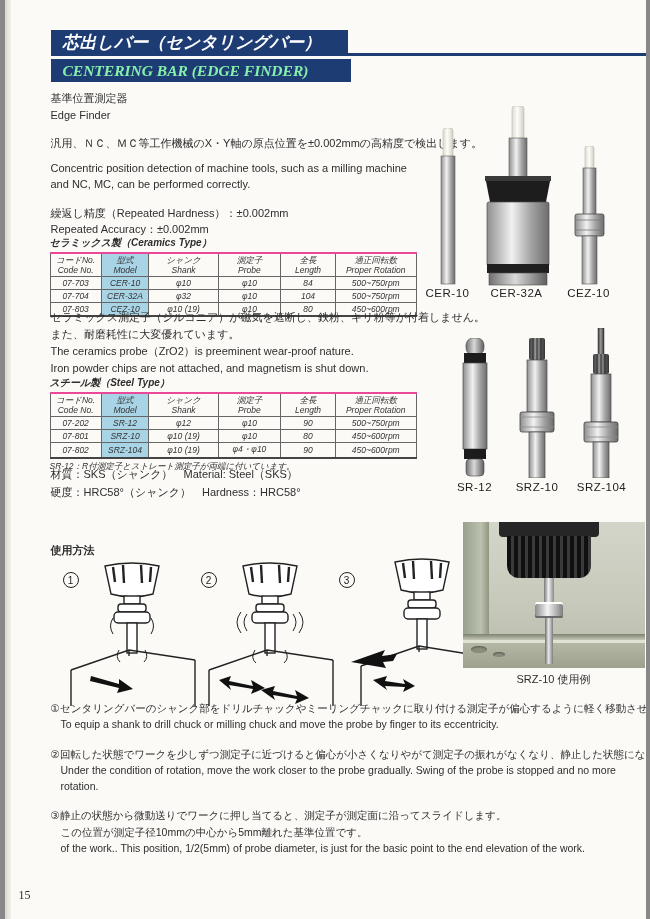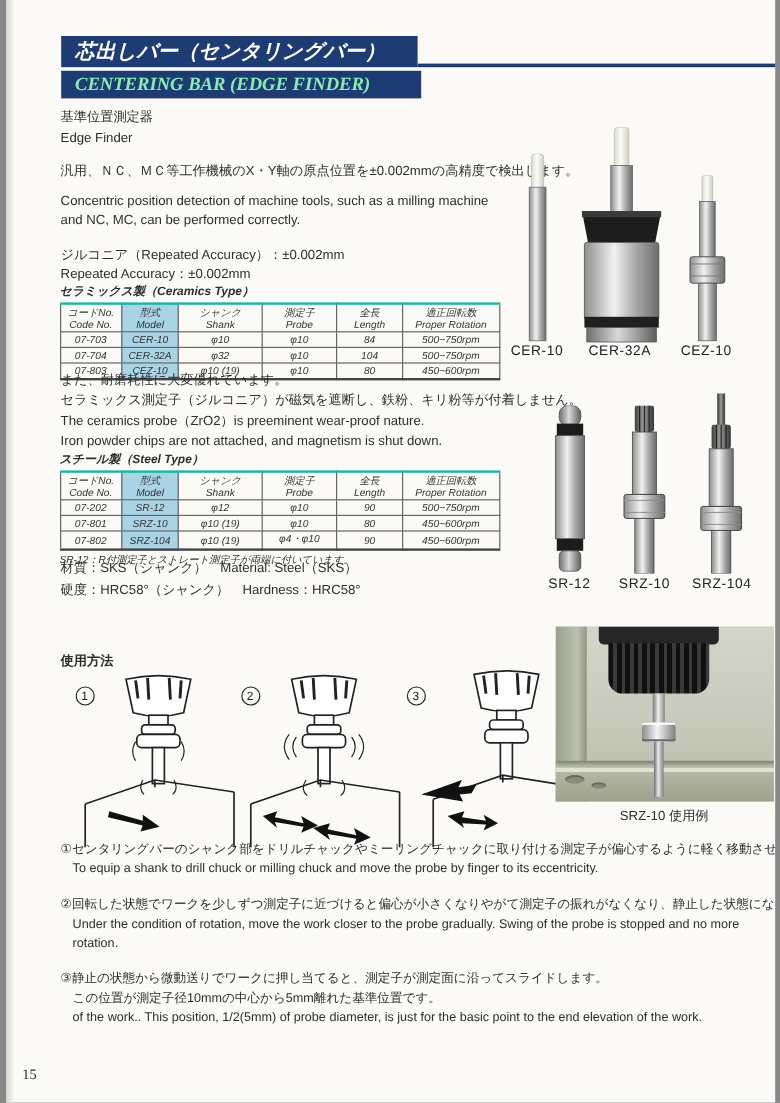--- a/index.html
+++ b/index.html
@@ -22,21 +22,21 @@
     color:#86efac;font-family:"Liberation Serif","DejaVu Serif",serif;font-weight:bold;font-style:italic;font-size:15.5px;line-height:23px;padding-left:12px;white-space:nowrap;overflow:hidden;}
   
   .intro{position:absolute;left:46px;top:90px;width:420px;font-size:11px;line-height:1.5;}
   .jp{white-space:nowrap;}
   .gap8{height:8px;} .gap12{height:12px;}
   
   .tbl-block{position:absolute;left:45px;width:367px;font-style:italic;}
   .tbl-ceramics{top:236px;} .tbl-steel{top:376px;}
   .tbl-title{font-size:10px;font-weight:bold;margin-bottom:2px;white-space:nowrap;}
   table{border-collapse:collapse;width:367px;font-size:8.5px;table-layout:fixed;
-        border-top:2px solid #14b8a6;border-bottom:2px solid #444;border-radius:28px;}
+        border-top:2px solid #ec4899;border-bottom:2px solid #444;border-radius:28px;}
   th,td{border:1px solid #666;text-align:center;padding:1px 2px;color:#333;font-weight:normal;height:13px;}
   th div{line-height:1.2;}
   th:nth-child(1),td:nth-child(1){width:14%;}
   th:nth-child(2),td:nth-child(2){width:13%;}
   th:nth-child(3),td:nth-child(3){width:19%;}
   th:nth-child(4),td:nth-child(4){width:17%;}
   th:nth-child(5),td:nth-child(5){width:15%;}
   th:nth-child(6),td:nth-child(6){width:22%;}
   .hl{background:var(--table-highlight);}
   .tbl-footnote{font-size:8.5px;margin-top:2px;white-space:nowrap;}
@@ -113,21 +113,21 @@
 
   <div class="intro">
     <div class="jp">基準位置測定器</div>
     <div>Edge Finder</div>
     <div class="gap12"></div>
     <div class="jp">汎用、ＮＣ、ＭＣ等工作機械のX・Y軸の原点位置を±0.002mmの高精度で検出します。</div>
     <div class="gap8"></div>
     <div>Concentric position detection of machine tools, such as a milling machine</div>
     <div>and NC, MC, can be performed correctly.</div>
     <div class="gap12"></div>
-    <div class="jp">ジルコニア（Repeated Accuracy）：±0.002mm</div>
+    <div class="jp">繰返し精度（Repeated Hardness）：±0.002mm</div>
     <div>Repeated Accuracy：±0.002mm</div>
   </div>
 
   <div class="tbl-block tbl-ceramics">
     <div class="tbl-title">セラミックス製（Ceramics Type）</div>
     <table>
         <thead>
           <tr>
             <th>
               <div>コードNo.</div>
@@ -177,22 +177,22 @@
             <td class="hl">CEZ-10</td>
             <td>φ10 (19)</td>
             <td>φ10</td>
             <td>80</td>
             <td>450~600rpm</td>
           </tr>
         </tbody>
       </table>
   </div>
   <div class="note-block">
+    <div class="jp">セラミックス測定子（ジルコニア）が磁気を遮断し、鉄粉、キリ粉等が付着しません。</div>
     <div class="jp">また、耐磨耗性に大変優れています。</div>
-    <div class="jp">セラミックス測定子（ジルコニア）が磁気を遮断し、鉄粉、キリ粉等が付着しません。</div>
     <div>The ceramics probe（ZrO2）is preeminent wear-proof nature.</div>
     <div>Iron powder chips are not attached, and magnetism is shut down.</div>
   </div>
 
   <div class="tbl-block tbl-steel">
     <div class="tbl-title">スチール製（Steel Type）</div>
     <table>
         <thead>
           <tr>
             <th>

